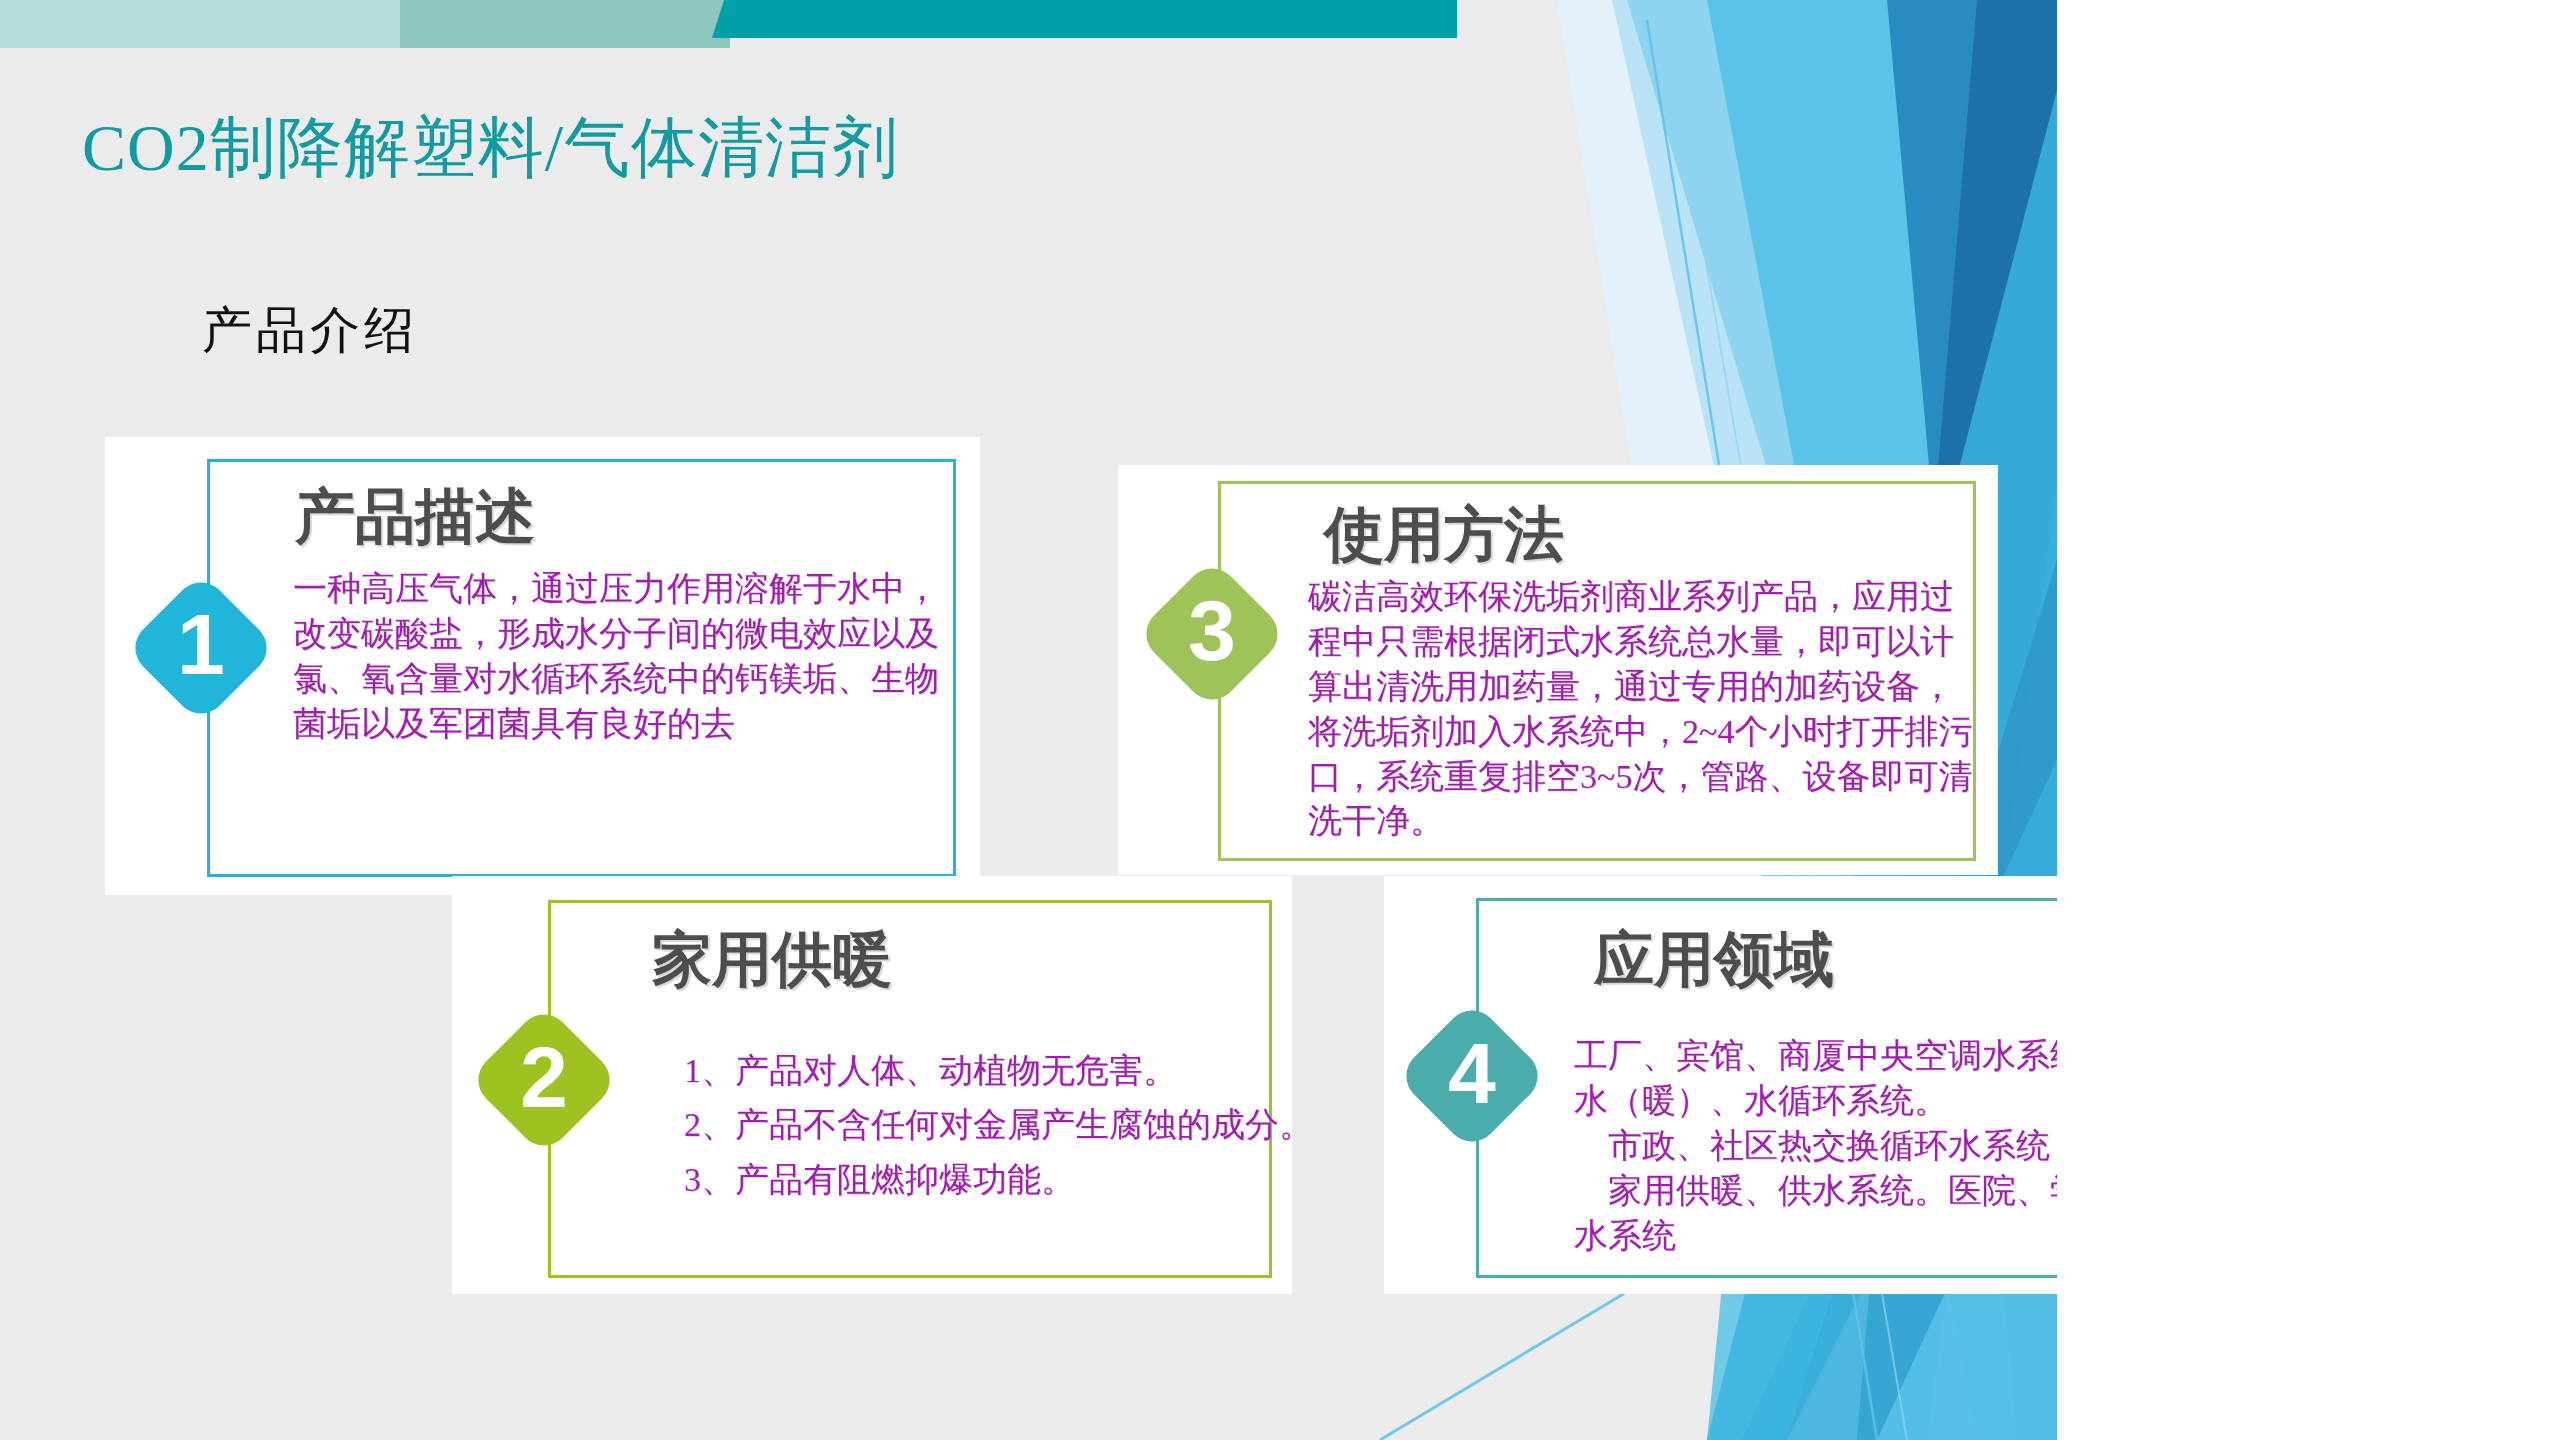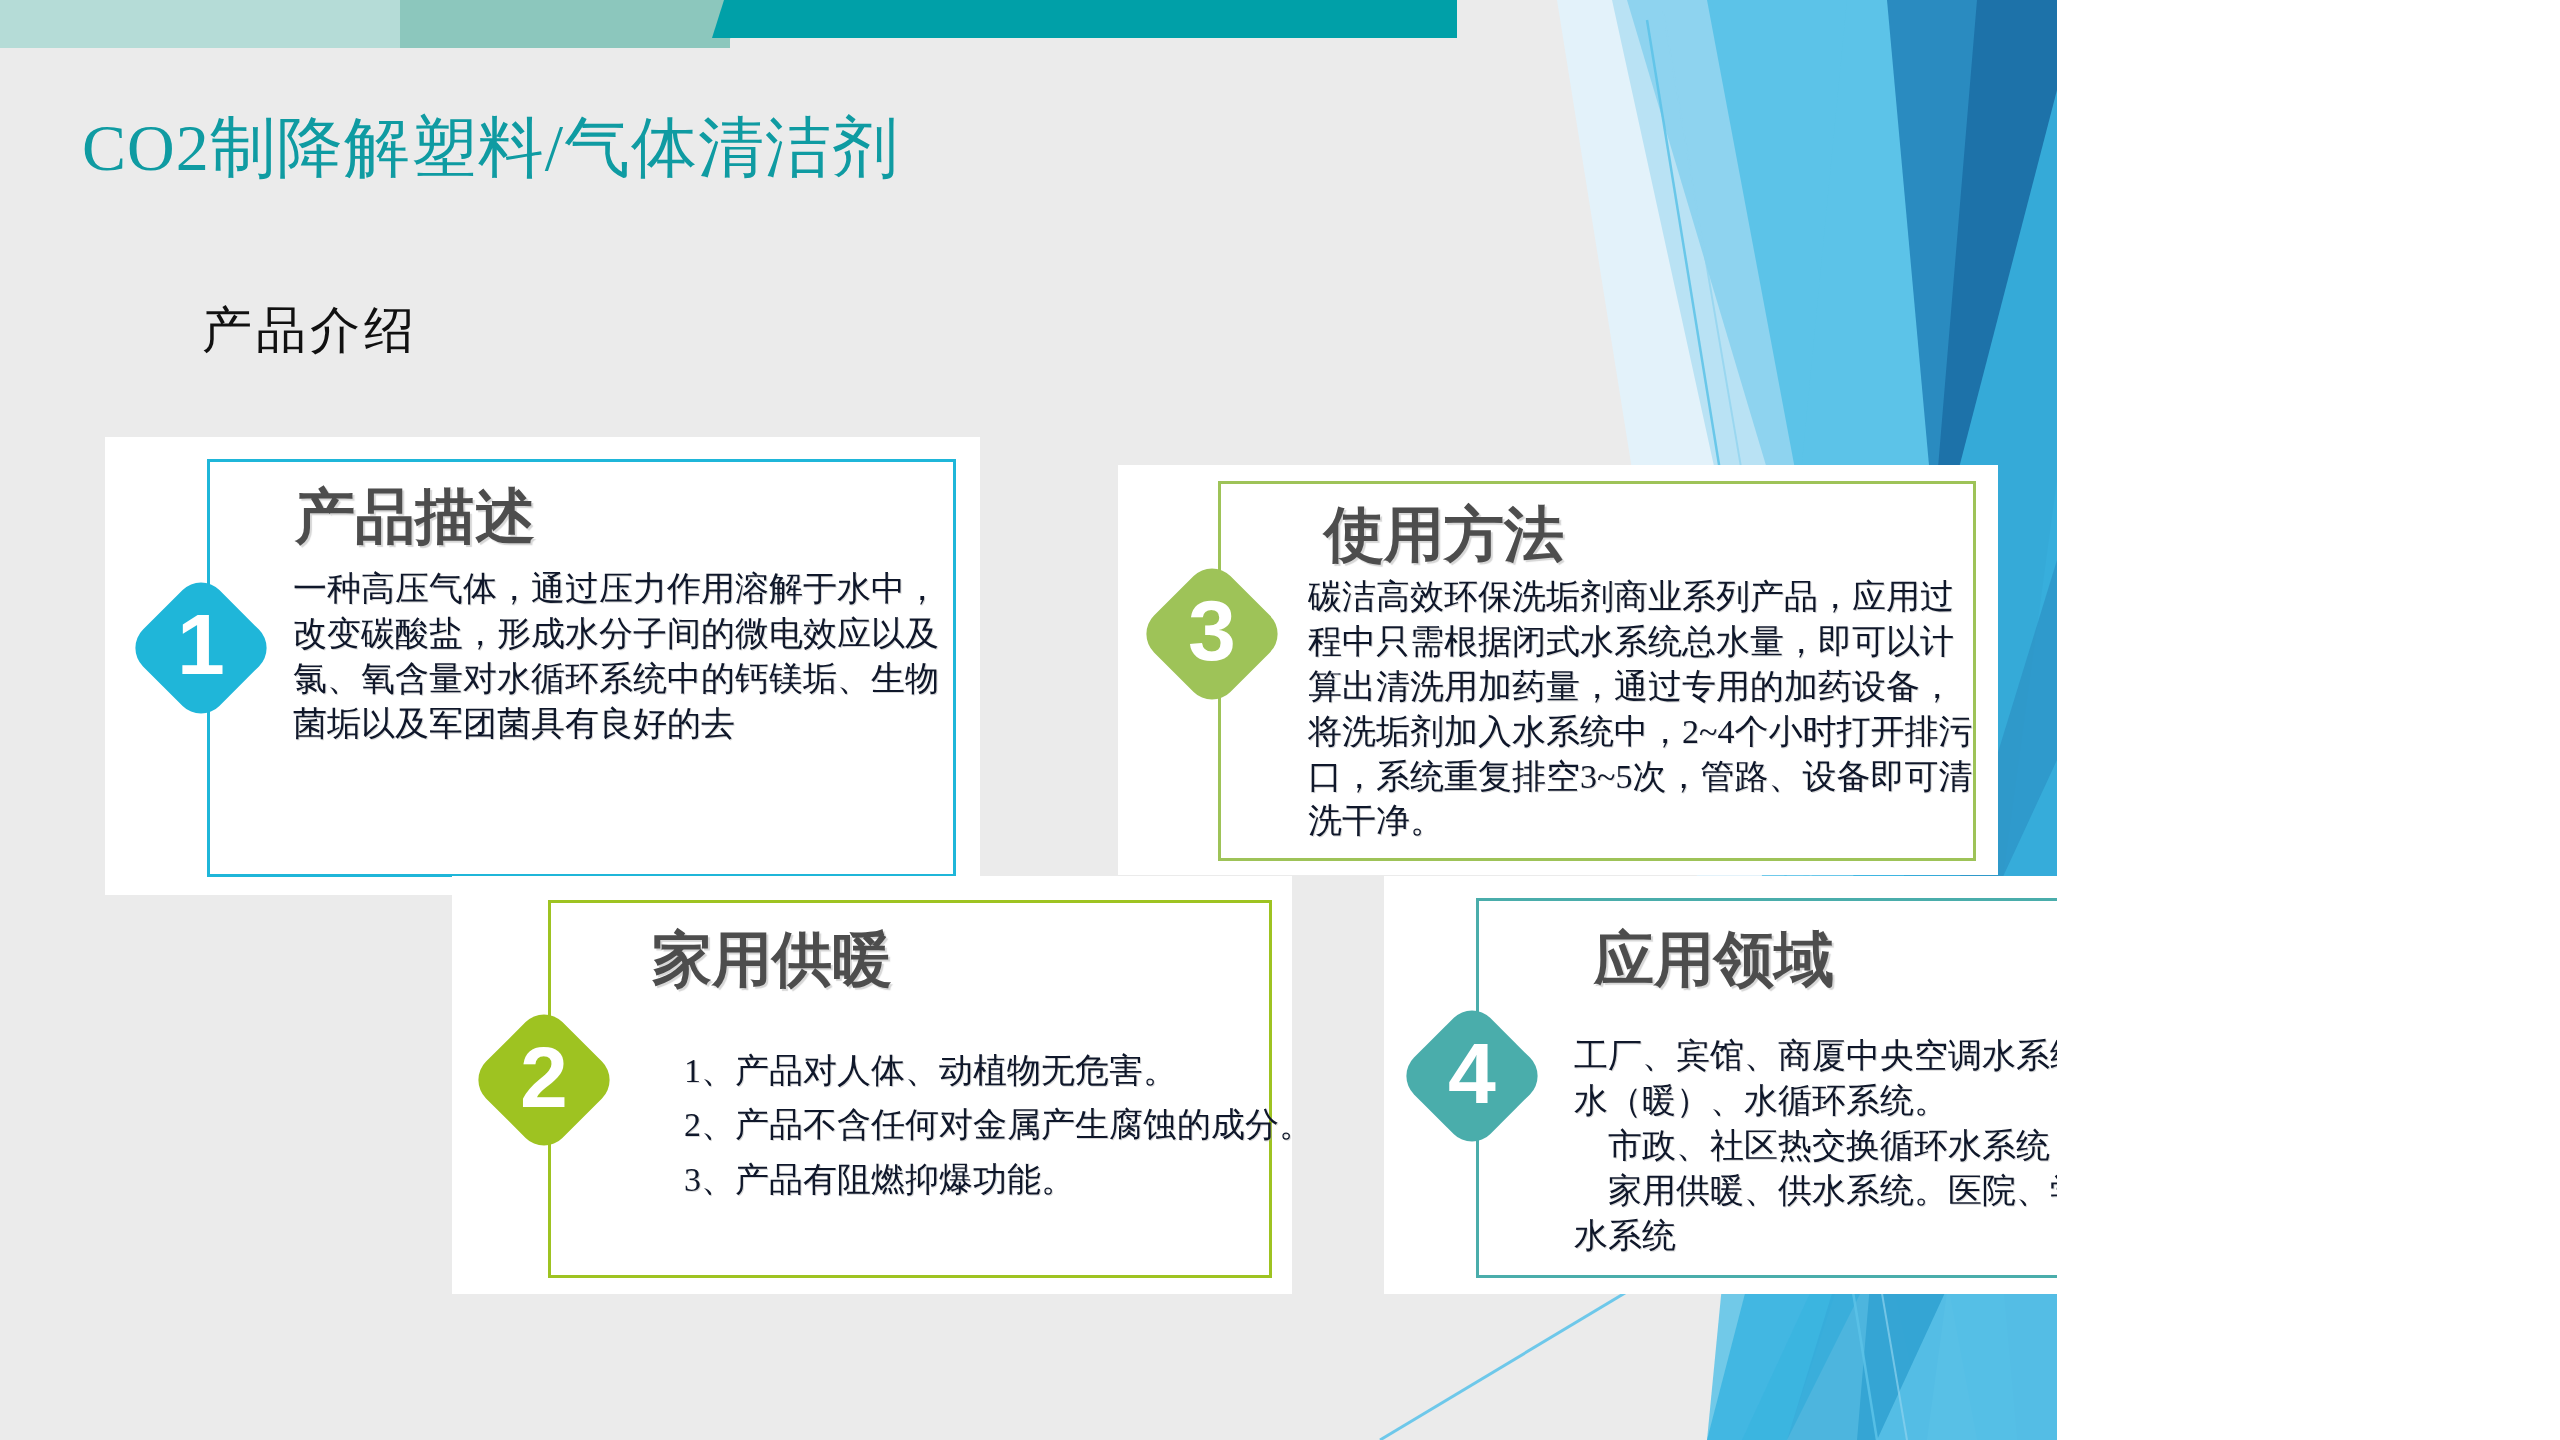--- a/index.html
+++ b/index.html
@@ -126,21 +126,21 @@
     color: #4d4d4d;
     text-shadow: 2px 2px 1px rgba(180,180,180,.55);
     white-space: nowrap;
     z-index: 2;
   }
   .card-body {
     position: absolute;
     font-family: "Liberation Serif", "DejaVu Serif", serif;
     font-size: 34px;
     line-height: 1.32;
-    color: #0f172a;
+    color: #a21caf;
     z-index: 2;
     white-space: pre-line;
     text-shadow: 1px 1px 0 rgba(170,170,170,.45);
   }
   .card-body.list { line-height: 1.6; margin-left: 36px; }
 
   
   #card1 { left: 105px; top: 437px; width: 875px; height: 458px; color: #1fb6d9; }
   #card1 .frame { left: 102px; top: 22px; right: 24px; bottom: 18px; }
   #card1 .badge { left: 42px; top: 157px; }

